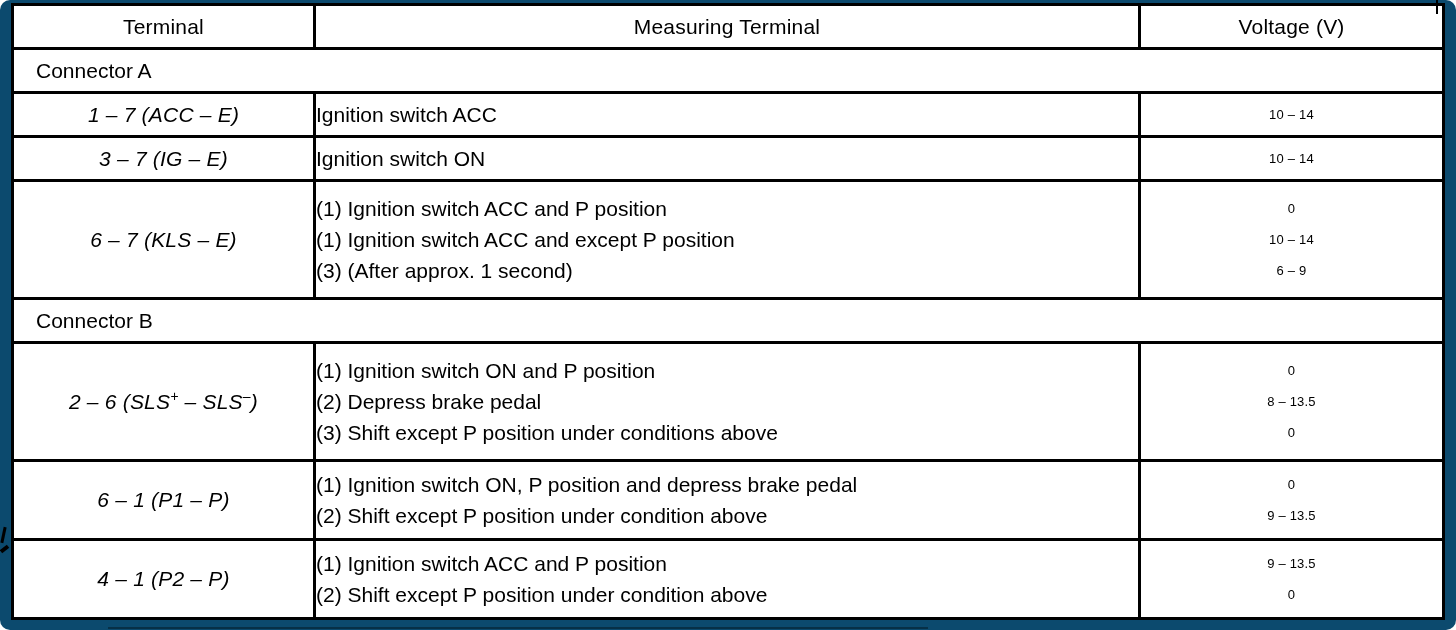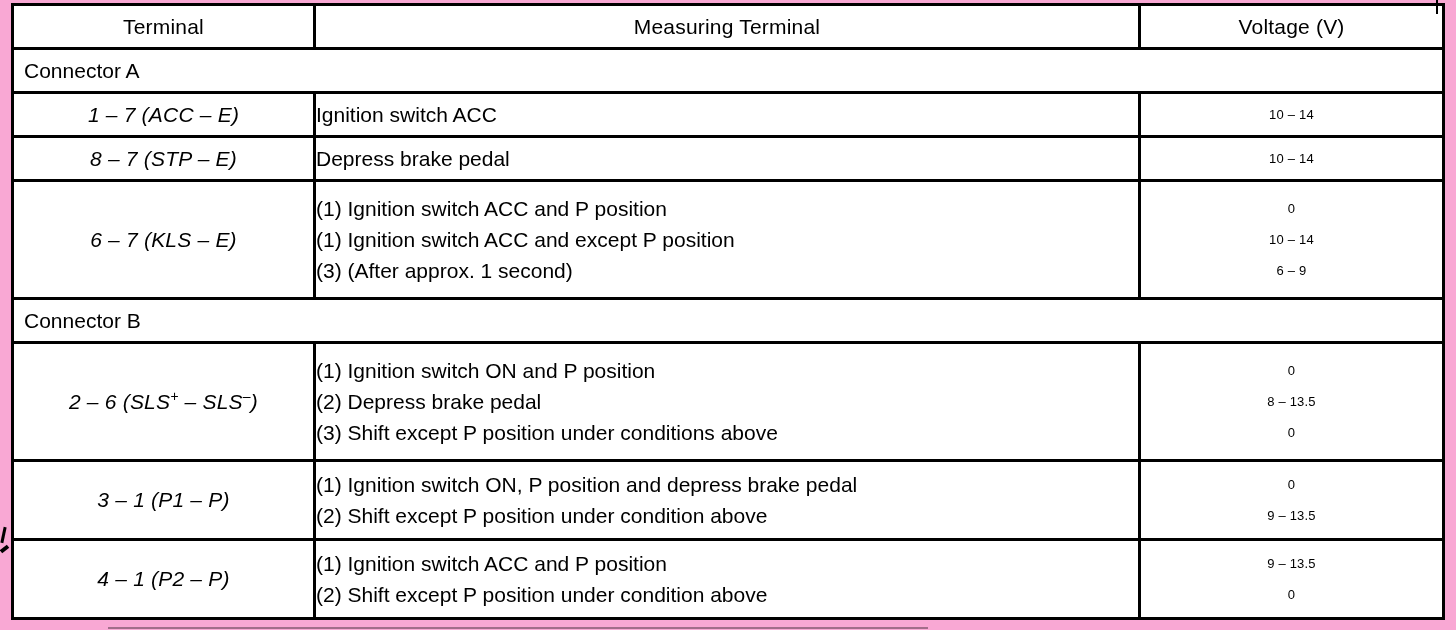--- a/index.html
+++ b/index.html
@@ -13,21 +13,22 @@
     overflow: hidden;
     font-family: "Liberation Sans", sans-serif;
     color: #000000;
     -webkit-font-smoothing: none;
   }
 
   #page {
     position: relative;
     width: 1456px;
     height: 630px;
-    background: #f9a8d4;
+    background: #0c4a6e;
+    border-radius: 10px;
   }
 
   
   table.spec {
     position: absolute;
     left: 11px;
     top: 3px;
     width: 1431px;
     border-collapse: collapse;
     table-layout: fixed;
@@ -52,21 +53,21 @@
     text-align: center;
     font-size: 21px;
     letter-spacing: 0.2px;
   }
 
   
   tr.banner td {
     height: 41px;
     text-align: left;
     font-size: 21px;
-    padding-left: 10px;
+    padding-left: 22px;
     margin-top: 9px;
   }
 
   
   td.term {
     text-align: center;
     font-size: 21px;
     letter-spacing: 0.2px;
     white-space: nowrap;
     font-style: italic;
@@ -141,30 +142,30 @@
       <tr class="r1">
         <td class="term">1 – 7 (ACC – E)</td>
         <td class="cond">
           <span class="line">Ignition switch ACC</span>
         </td>
         <td class="volt">
           <span class="line">10 – 14</span>
         </td>
       </tr>
 
-
       <tr class="r1">
-        <td class="term">8 – 7 (STP – E)</td>
-        <td class="cond">
-          <span class="line">Depress brake pedal</span>
+        <td class="term">3 – 7 (IG – E)</td>
+        <td class="cond">
+          <span class="line">Ignition switch ON</span>
         </td>
         <td class="volt">
           <span class="line">10 – 14</span>
         </td>
       </tr>
+
 
       <tr class="r3">
         <td class="term">6 – 7 (KLS – E)</td>
         <td class="cond">
           <span class="stack">
             <span class="line">(1) Ignition switch ACC and P position</span>
             <span class="line">(1) Ignition switch ACC and except P position</span>
             <span class="line">(3) (After approx. 1 second)</span>
           </span>
         </td>
@@ -195,21 +196,21 @@
         <td class="volt">
           <span class="stack">
             <span class="line">0</span>
             <span class="line">8 – 13.5</span>
             <span class="line">0</span>
           </span>
         </td>
       </tr>
 
       <tr class="r2">
-        <td class="term">3 – 1 (P1 – P)</td>
+        <td class="term">6 – 1 (P1 – P)</td>
         <td class="cond">
           <span class="stack">
             <span class="line">(1) Ignition switch ON, P position and depress brake pedal</span>
             <span class="line">(2) Shift except P position under condition above</span>
           </span>
         </td>
         <td class="volt">
           <span class="stack">
             <span class="line">0</span>
             <span class="line">9 – 13.5</span>

